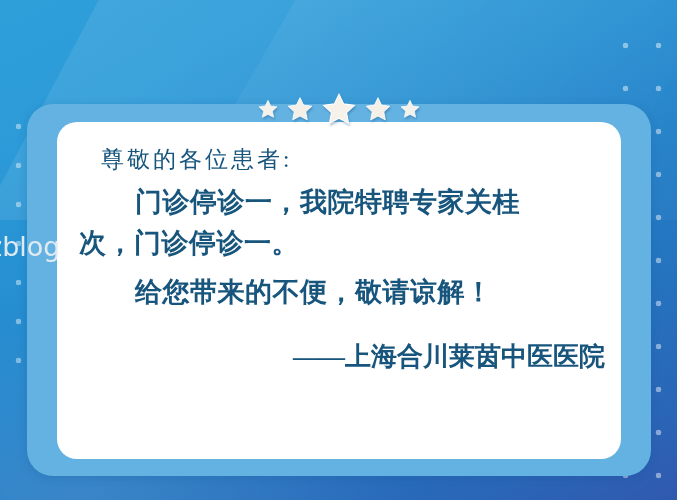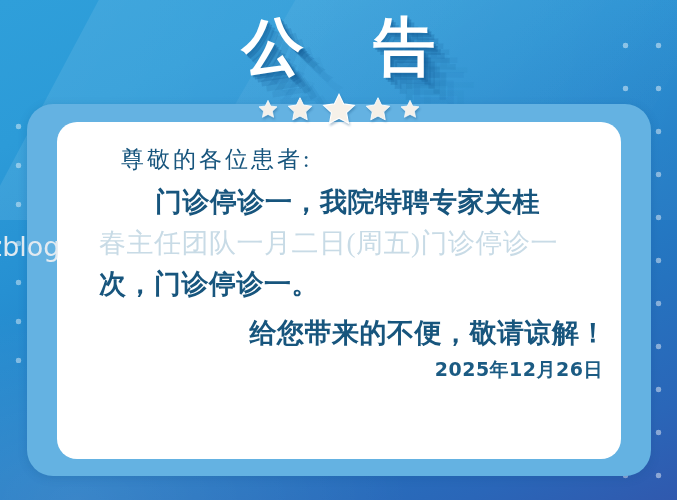--- a/index.html
+++ b/index.html
@@ -155,21 +155,20 @@
     color: #17557d;
   }
 
   .line {
     font-size: 26px;
     line-height: 40px;
     letter-spacing: 0.5px;
     white-space: nowrap;
     color: #17557d;
     font-weight: 600;
-    margin-left: 20px;
   }
   .line-salutation {
     padding-left: 22px;
     letter-spacing: 3px;
     font-size: 23px;
     line-height: 44px;
     font-weight: 500;
   }
   .line-body {
     font-size: 27px;
@@ -180,21 +179,20 @@
   }
   .faded {
     color: #c8dbe6;
     font-weight: 500;
   }
   .line-apology {
     padding-left: 56px;
     font-size: 27px;
     line-height: 41px;
     padding-top: 8px;
-    text-align: right;
   }
   .sign {
     text-align: right;
     font-size: 26px;
     line-height: 40px;
     padding-top: 24px;
     padding-right: 2px;
     white-space: nowrap;
     color: #17557d;
     font-weight: 600;
@@ -227,23 +225,20 @@
 <body>
 
 <div id="poster">
 
   <div class="bg-diagonal"></div>
   <div class="bg-diagonal2"></div>
   <div class="bg-sheen-bottom"></div>
   <div class="dots dots-left"></div>
   <div class="dots dots-right"></div>
 
-  <div class="title-wrap">
-    <span class="title">公 告</span>
-  </div>
 
   <div class="stars">
     <svg class="star" width="20" height="20" viewBox="0 0 24 24">
       <polygon points="12,1.6 15.3,8.4 22.8,9.4 17.3,14.6 18.7,22 12,18.5 5.3,22 6.7,14.6 1.2,9.4 8.7,8.4" fill="#f4f0ea" stroke="#ffffff" stroke-width="0.8"></polygon>
     </svg>
     <svg class="star" width="26" height="26" viewBox="0 0 24 24">
       <polygon points="12,1.6 15.3,8.4 22.8,9.4 17.3,14.6 18.7,22 12,18.5 5.3,22 6.7,14.6 1.2,9.4 8.7,8.4" fill="#f4efe7" stroke="#ffffff" stroke-width="0.8"></polygon>
     </svg>
     <svg class="star" width="34" height="34" viewBox="0 0 24 24">
       <polygon points="12,1.6 15.3,8.4 22.8,9.4 17.3,14.6 18.7,22 12,18.5 5.3,22 6.7,14.6 1.2,9.4 8.7,8.4" fill="#f6f1e9" stroke="#ffffff" stroke-width="0.8"></polygon>
@@ -257,28 +252,27 @@
   </div>
 
   <div class="card-frame">
     <div class="card">
       <div class="card-inner">
 
         <div class="line line-salutation">尊敬的各位患者:</div>
 
         <div class="line line-body indent">门诊停诊一，我院特聘专家关桂</div>
 
-        <div class="line line-body faded">春主任团队一月二日(周五)门诊停诊一</div>
 
         <div class="line line-body">次，门诊停诊一。</div>
 
         <div class="line line-apology">给您带来的不便，敬请谅解！</div>
 
-
-        <div class="date">2025年12月26日</div>
+        <div class="sign">——上海合川莱茵中医医院</div>
+
 
       </div>
     </div>
   </div>
 
   <div class="watermark">zblog</div>
 
 </div>
 
 </body></html>

